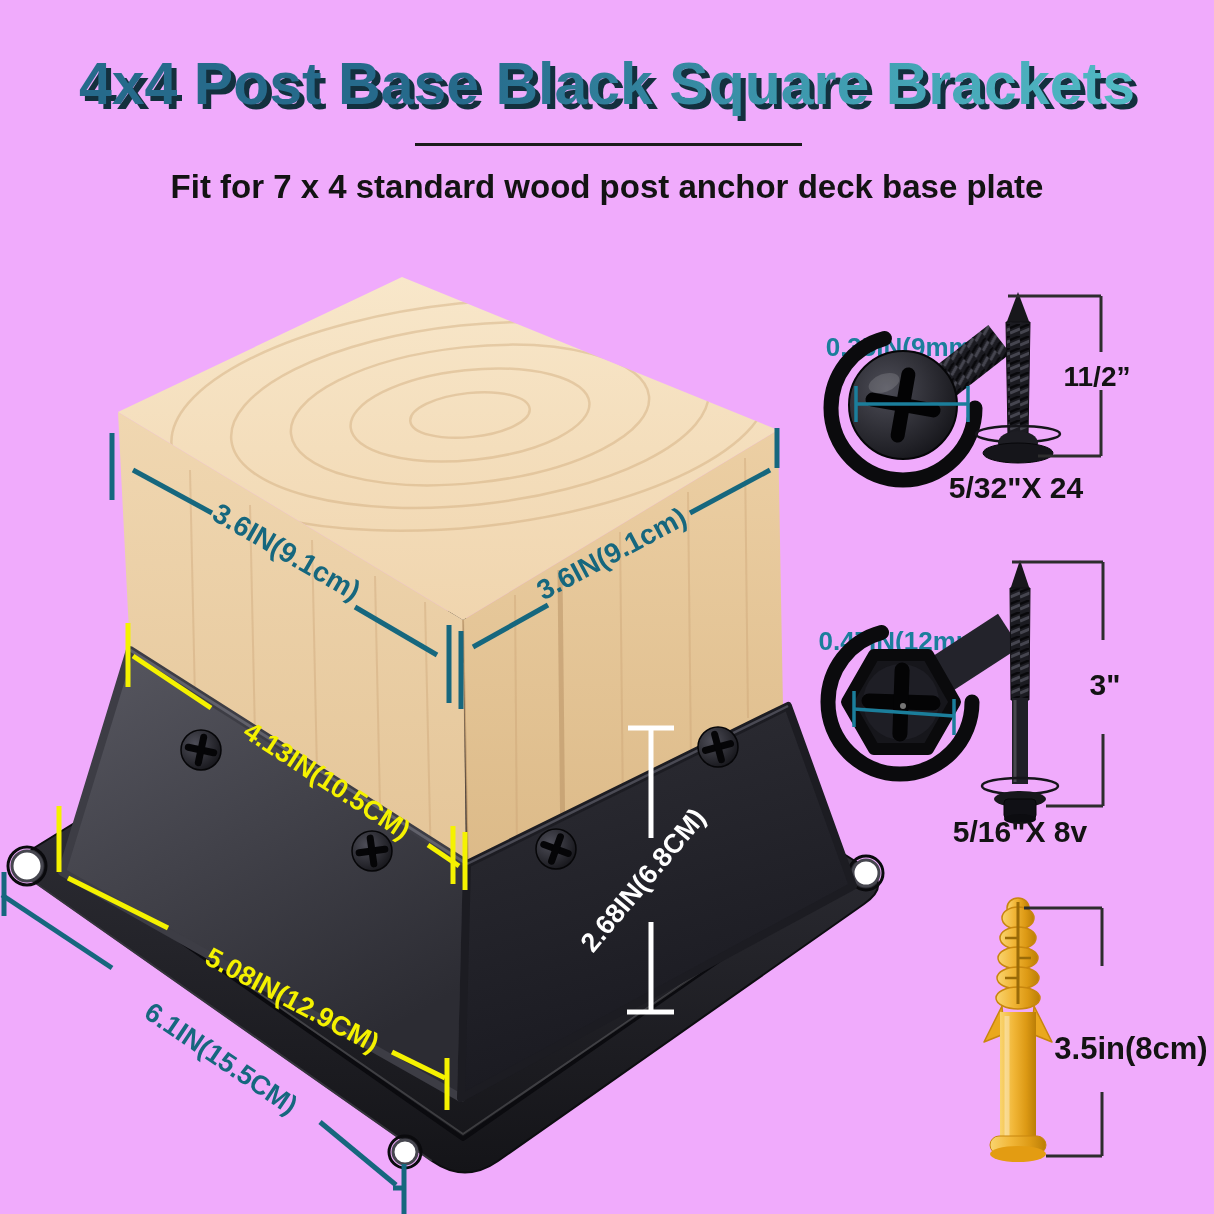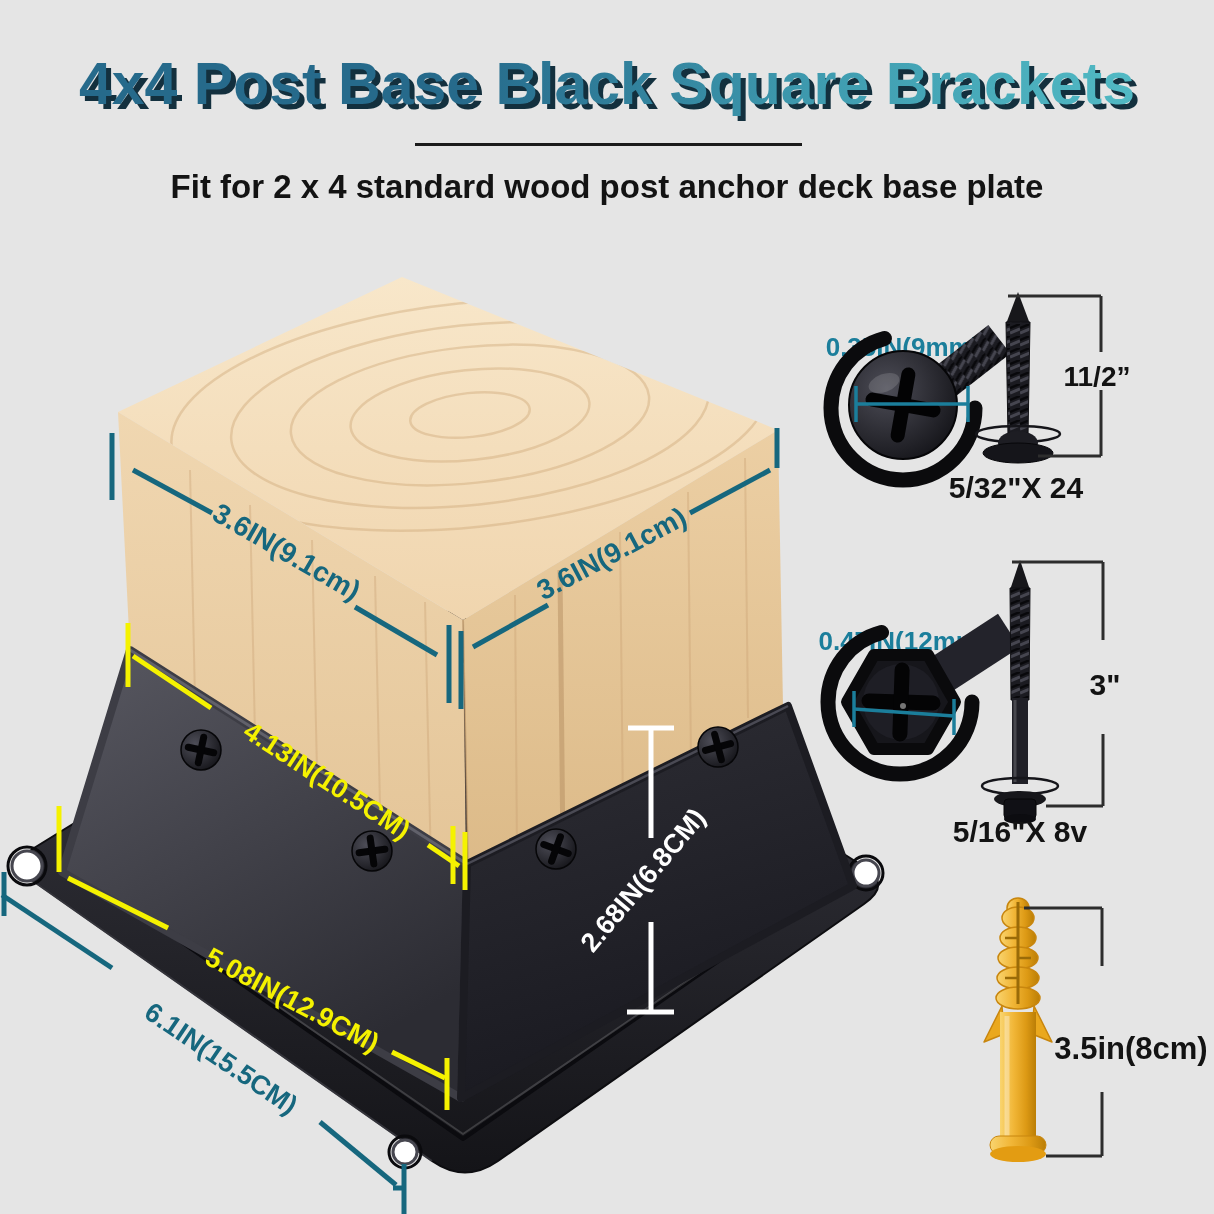--- a/index.html
+++ b/index.html
@@ -1,17 +1,17 @@
 <!DOCTYPE html>
 <html style="--title-gradient-start: #266a8b; --title-gradient-mid: #3f9cb0; --title-gradient-end: #56c1c9; --title-shadow: #13303e; --dim-teal: #16677e; --label-teal: #1b7e9b; --dim-yellow: #f5f200; --dim-white: #ffffff; --text-black: #131313; --wood-light: #f6e3c5; --wood-dark: #e2c293; --bracket-gray: #4b4b54; --bracket-dark: #17171c; --anchor-yellow: #f0b335;"><head>
 <meta charset="utf-8">
 <style>
   html,body{margin:0;padding:0;background:#ffffff;}
   .canvas{
-    position:relative;width:1214px;height:1214px;background:#e5e5e5;overflow:hidden;
+    position:relative;width:1214px;height:1214px;background:#f0abfc;overflow:hidden;
     font-family:"Liberation Sans", sans-serif;
   }
   
   .title-wrap{position:absolute;left:0;top:50px;width:1214px;height:80px;text-align:center;}
   .title{position:absolute;left:0;right:0;top:0;font-size:59px;font-weight:900;letter-spacing:0px;white-space:nowrap;}
   .title.shadow{color:var(--title-shadow,#13303e);transform:translate(5px,5px);}
   .title.front{
     background:linear-gradient(90deg,var(--title-gradient-start,#266a8b) 0%,var(--title-gradient-start,#266a8b) 38%,var(--title-gradient-mid,#3f9cb0) 68%,var(--title-gradient-end,#56c1c9) 100%);
     -webkit-background-clip:text;background-clip:text;color:transparent;
   }
@@ -25,21 +25,21 @@
 <body>
 
 <div class="canvas">
 
   <div class="title-wrap">
     <span class="title shadow">4x4 Post Base Black Square Brackets</span>
     <span class="title front">4x4 Post Base Black Square Brackets</span>
   </div>
   <div class="divider"></div>
   <div class="subtitle">
-    <div>Fit for 2 x 4 standard wood post anchor deck base plate</div>
+    <div>Fit for 7 x 4 standard wood post anchor deck base plate</div>
   </div>
 
   <svg class="art" width="1214" height="1214" viewBox="0 0 1214 1214">
     <defs>
       <linearGradient id="woodTop" x1="0" y1="0" x2="0" y2="1">
         <stop offset="0" stop-color="#f8e7ca"></stop>
           <stop offset="1" stop-color="#f0d5ae"></stop>
       </linearGradient>
       <linearGradient id="woodLeft" x1="0" y1="0" x2="0" y2="1">
         <stop offset="0" stop-color="#f0d7b1"></stop>

